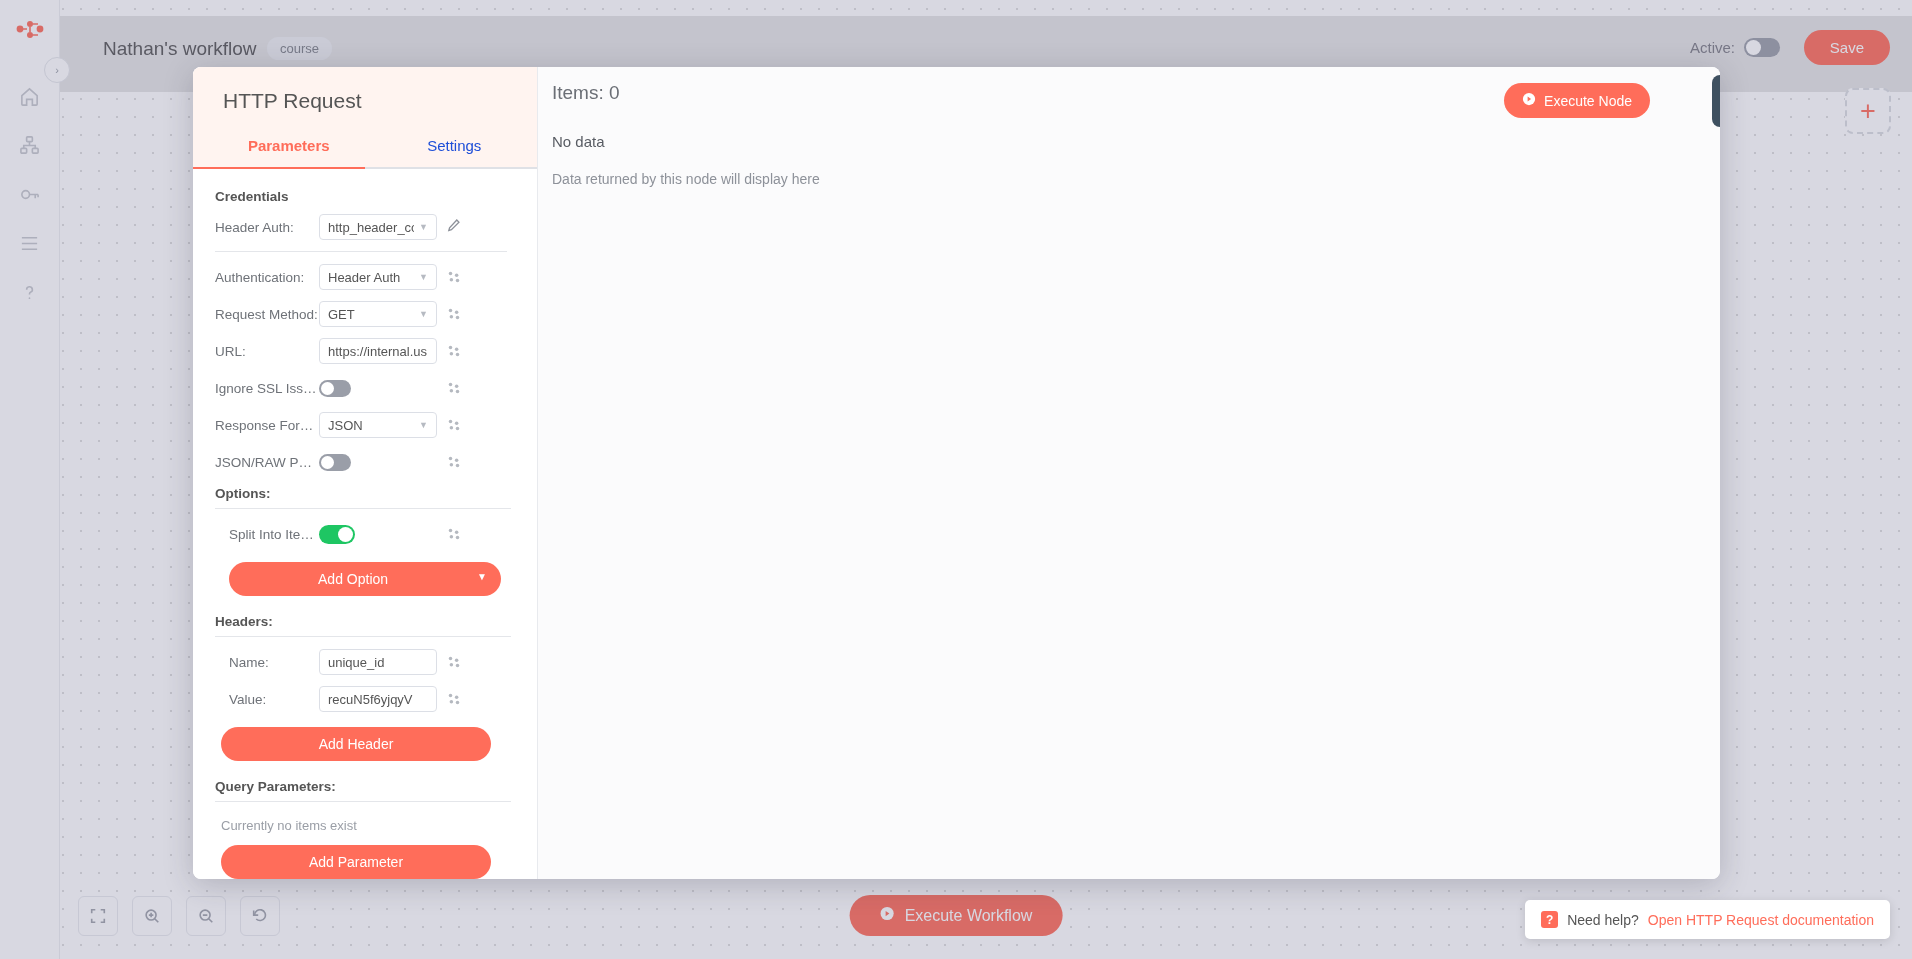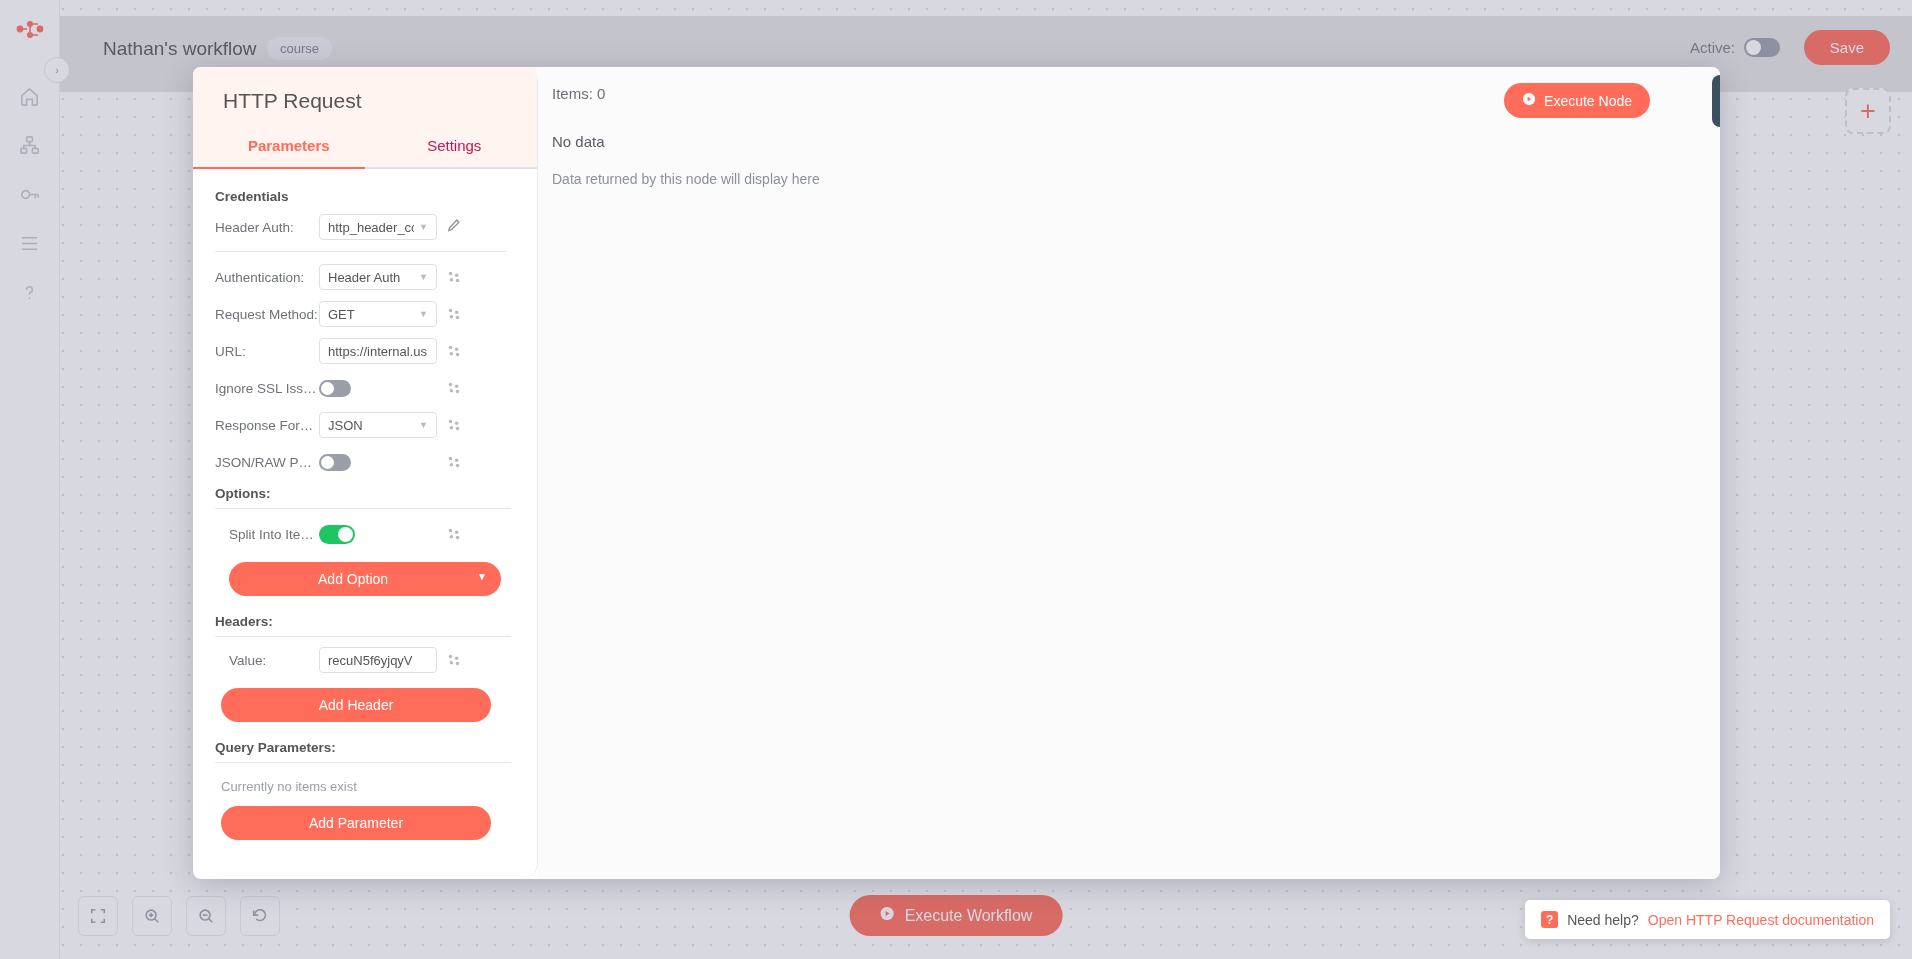--- a/index.html
+++ b/index.html
@@ -107,28 +107,27 @@
     box-shadow: 0 6px 30px rgba(40,40,60,0.22);
     z-index: 50; display: flex; overflow: hidden;
   }
 
   
   .params-col {
     width: 345px; background: #fff;
     display: flex; flex-direction: column;
     border-right: 1px solid #e8eaee;
     position: relative;
-    border-radius: 16px;
   }
   .params-head { background: #fff4f0; padding: 22px 0 0 0; }
   .node-title { font-size: 21px; color: #555; padding: 0 30px 24px 30px; }
   .tabs { display: flex; position: relative; margin-left: 13px; }
   .tab {
     flex: 1; text-align: center; padding: 0 0 13px 0;
-    font-size: 15px; color: #be185d; cursor: pointer;
+    font-size: 15px; color: #1d4ed8; cursor: pointer;
   }
   .tab.active { color: #ff6d5a; font-weight: bold; }
   .tabs-line { height: 2px; background: #dfe1e6; display: flex; }
   .tabs-line .on { width: 50%; background: #ff6d5a; }
 
   .params-body {
     flex: 1; overflow-y: auto; padding: 16px 22px 40px 14px;
     position: relative;
   }
   .params-body::-webkit-scrollbar { width: 6px; }
@@ -198,21 +197,21 @@
   }
   .btn-wrap { padding: 4px 14px 14px 22px; }
   .btn-wrap.narrow { padding: 4px 24px 14px 14px; }
   .btn-pill .dd-caret { float: right; margin-right: 14px; font-size: 10px; }
   .empty-note { font-size: 13px; color: #9a9ea6; padding: 6px 0 8px 14px; }
 
   
   .out-col { flex: 1; background: #fbfbfc; position: relative; }
   .out-head {
     height: 52px; display: flex; align-items: center;
-    padding-left: 14px; font-size: 15px; color: #6b6f76;
+    padding-left: 14px; font-size: 19px; color: #6b6f76;
   }
   .out-nodata { font-size: 15px; color: #585c63; padding: 14px 0 0 14px; }
   .out-hint { font-size: 14px; color: #8d9199; padding: 21px 0 0 14px; }
 
   .exec-node {
     position: absolute; right: 70px; top: 16px;
     background: #ff6d5a; color: #fff; border: none;
     border-radius: 18px; padding: 9px 18px; font-size: 14px;
     display: flex; align-items: center; gap: 8px; cursor: pointer;
     z-index: 5;
@@ -496,20 +495,34 @@
 
       <div class="btn-wrap">
         <button class="btn-pill">
           <span>Add Option</span>
           <span class="dd-caret">▼</span>
         </button>
       </div>
 
       <div class="section-title ruled">Headers:</div>
 
+      <div class="row indent" style="margin-top:12px;">
+        <div class="lbl">Name:</div>
+        <div class="field">
+          <span class="txt">unique_id</span>
+        </div>
+        <div class="gear">
+          <svg width="14" height="14" viewBox="0 0 16 16" fill="currentColor">
+              <circle cx="4" cy="4" r="2"></circle>
+              <circle cx="11" cy="6" r="2"></circle>
+              <circle cx="5" cy="11" r="2"></circle>
+              <circle cx="12" cy="12" r="2"></circle>
+            </svg>
+        </div>
+      </div>
 
       <div class="row indent">
         <div class="lbl">Value:</div>
         <div class="field">
           <span class="txt">recuN5f6yjqyV</span>
         </div>
         <div class="gear">
           <svg width="14" height="14" viewBox="0 0 16 16" fill="currentColor">
               <circle cx="4" cy="4" r="2"></circle>
               <circle cx="11" cy="6" r="2"></circle>

